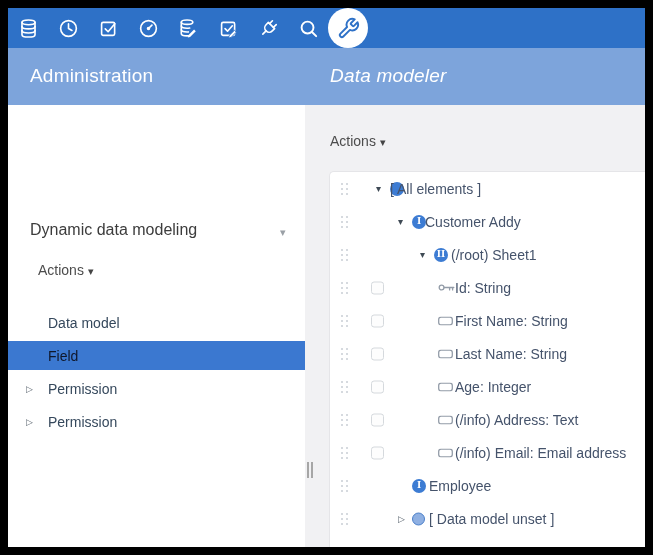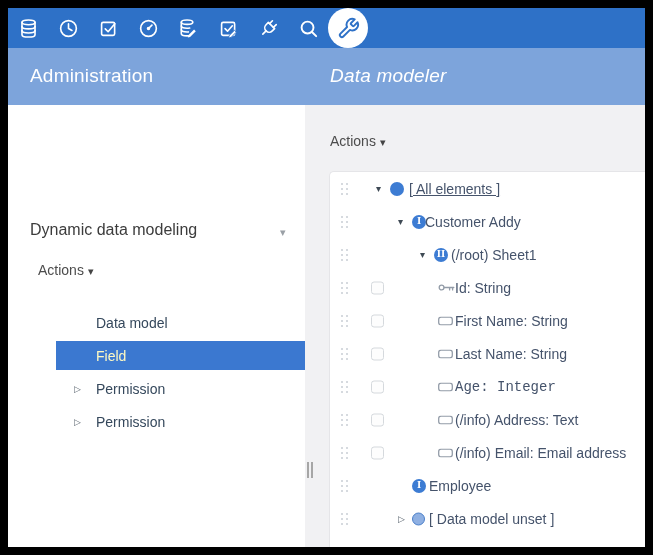--- a/index.html
+++ b/index.html
@@ -19,26 +19,26 @@
   #title-left { left:22px; }
   #title-right { left:322px;font-style:italic; }
 
   
   #left-panel { position:absolute; left:0; top:97px; width:297px; height:442px; background:#fff; }
   #lp-title { position:absolute; left:22px; top:116px; font-size:16px; color:#3c3c3c; }
   #lp-title-caret { position:absolute; left:272px; top:121px; font-size:11px; color:#9aa0a6; }
   .actions { font-size:14px; color:#4c4c4c; cursor:pointer; }
   .actions .caret { font-size:11px; color:#444; margin-left:4px; }
   #lp-actions { position:absolute; left:30px; top:157px; }
-  #lp-menu { position:absolute; left:0; top:203px; width:300px;padding-left:48px; }
+  #lp-menu { position:absolute; left:0; top:203px; width:300px; }
   .sb-row { position:relative; height:29px; margin-bottom:4px; display:flex; align-items:center; cursor:pointer; }
   .sb-row .sb-caret { position:absolute; left:18px; font-size:9px; color:#5c6670; }
   .sb-row .sb-label { position:absolute; left:40px; font-size:14px; color:#35485c; }
   .sb-row.selected { background:var(--selection_blue); }
-  .sb-row.selected .sb-label { color:#fef9c3; }
+  .sb-row.selected .sb-label { color:#0f172a; }
 
   
   #right-panel { position:absolute; left:297px; top:97px; width:340px; height:442px; background:var(--panel_gray); }
   #rp-actions { position:absolute; left:25px; top:28px; }
   #splitter { position:absolute; left:2px; top:357px; width:8px; height:17px; cursor:col-resize; }
   #splitter i { display:inline-block; width:2px; height:16px; background:#a6a6a6; margin-right:2px; }
 
   #tree-card { position:absolute; left:24px; top:66px; width:316px; height:376px; background:#fff;
                border-left:1px solid #e5e5e8; border-top:1px solid #e5e5e8; border-top-left-radius:5px; }
   .tree-row { position:relative; height:33px; cursor:default; }
@@ -174,21 +174,21 @@
     <div id="rp-actions" class="actions"><span>Actions</span><span class="caret">▾</span></div>
     <div id="splitter"><i></i><i></i></div>
     <div id="tree-card">
         <div class="tree-row">
     <span class="drag-dots" style="left: 11px;">
             <i></i>
           </span>
 
     <span class="exp" style="left: 46px;">▾</span>
     <span class="node circle" style="left: 60px;"></span>
-    <span class="tree-label" style="left: 79px; text-decoration: underline;">[ All elements ]</span>
+    <span class="tree-label" style="left: 60px;">[ All elements ]</span>
   </div>
         <div class="tree-row">
     <span class="drag-dots" style="left: 11px;">
             <i></i>
           </span>
 
     <span class="exp" style="left: 68px;">▾</span>
     <span class="node circle" style="left: 82px;">
             <span class="glyph">I</span>
           </span>
@@ -251,21 +251,21 @@
     <span class="drag-dots" style="left: 11px;">
             <i></i>
           </span>
     <span class="cb" style="left: 41px;"></span>
 
     <span class="node svgicon" style="left: 108px;">
             <svg width="15" height="9" viewBox="0 0 15 9">
               <rect x="0.7" y="0.7" width="13.6" height="7.6" rx="2.4" fill="none" stroke="#939ca8" stroke-width="1.3"></rect>
             </svg>
           </span>
-    <span class="tree-label" style="left: 125px; font-family: Liberation Mono, monospace;">Age: Integer</span>
+    <span class="tree-label" style="left: 125px;">Age: Integer</span>
   </div>
         <div class="tree-row">
     <span class="drag-dots" style="left: 11px;">
             <i></i>
           </span>
     <span class="cb" style="left: 41px;"></span>
 
     <span class="node svgicon" style="left: 108px;">
             <svg width="15" height="9" viewBox="0 0 15 9">
               <rect x="0.7" y="0.7" width="13.6" height="7.6" rx="2.4" fill="none" stroke="#939ca8" stroke-width="1.3"></rect>

